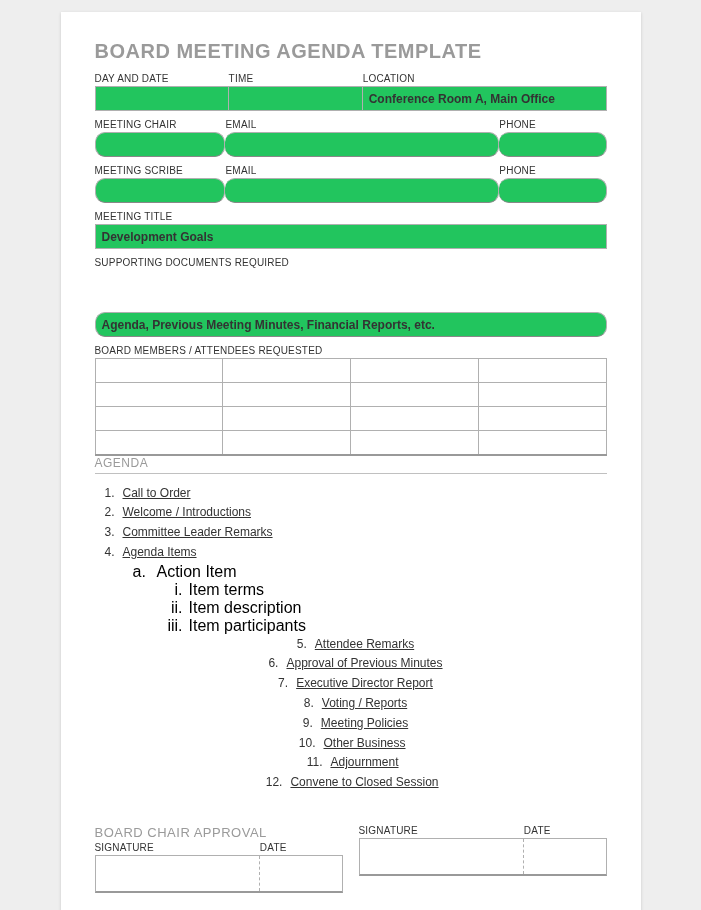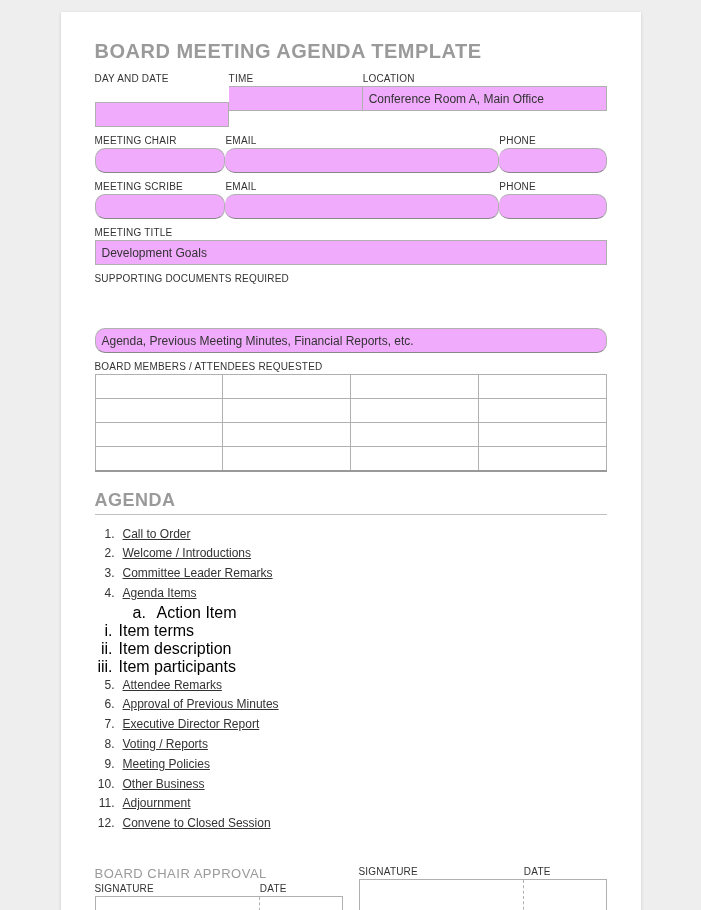--- a/index.html
+++ b/index.html
@@ -16,46 +16,46 @@
   box-shadow: 0 1px 3px rgba(0,0,0,0.15);
 }
 .title {
   font-size: 20px;
   font-weight: bold;
   color: #9a9a9a;
   letter-spacing: 0.5px;
   margin-bottom: 10px;
 }
 .section-title {
-  font-size: 18px;
-  font-weight: bold;
+  font-size: 12px;
+  font-weight: normal;
   color: #9a9a9a;
   letter-spacing: 0.5px;
   border-bottom: 1px solid #c0c0c0;
   padding-bottom: 3px;
-  margin-top: 18px;
   margin-bottom: 10px;
 }
 .row { display: flex; width: 100%; margin-bottom: 8px; }
 .field { display: flex; flex-direction: column; }
 .label {
   font-size: 10px;
   color: #333;
   margin-bottom: 2px;
   letter-spacing: 0.2px;
 }
 .cell {
   border: 1px solid #b0b0b0;
-  background: #f0abfc;
+  background: #22c55e;
   height: 25px;
   font-size: 12px;
   color: #333;
   padding: 4px 6px;
   display: flex;
   align-items: center;
+  font-weight: bold;
 }
 .row .field + .field .cell { border-left: none; }
 .shadow-row .cell { border-bottom-color: #888; border-radius: 10px; }
 
 .grid-table { border-collapse: collapse; width: 100%; }
 .grid-table td {
   border: 1px solid #b0b0b0;
   height: 24px;
   font-size: 12px;
   padding: 3px 6px;
@@ -75,21 +75,21 @@
 }
 .agenda ol > li::before {
   content: counter(top) ".";
   display: inline-block;
   width: 20px;
   text-align: right;
   margin-right: 8px;
 }
 .agenda .sub-a { margin-left: 38px; }
 .agenda .sub-a::before { content: "a."; display:inline-block; width:16px; margin-right:8px; }
-.agenda .sub-i { }
+.agenda .sub-i { margin-left: 70px; }
 .agenda .sub-i span.marker { display:inline-block; width:18px; text-align:right; margin-right:6px; }
 
 .approval-row { display: flex; gap: 16px; margin-top: 32px; }
 .approval-col { flex: 1; }
 .approval-title {
   font-size: 13px;
   color: #9a9a9a;
   letter-spacing: 0.5px;
   margin-bottom: 2px;
 }
@@ -105,21 +105,21 @@
 .approval-box .date { flex: 1; border-left: 1px dashed #b0b0b0; }
 </style>
 </head>
 <body>
 
 <div class="page">
 
   <div class="title">BOARD MEETING AGENDA TEMPLATE</div>
 
   <div class="row">
-    <div class="field" style="flex:1.1;gap:16px;">
+    <div class="field" style="flex:1.1;">
       <div class="label">DAY AND DATE</div>
       <div class="cell"></div>
     </div>
     <div class="field" style="flex:1.1;">
       <div class="label">TIME</div>
       <div class="cell"></div>
     </div>
     <div class="field" style="flex:2;">
       <div class="label">LOCATION</div>
       <div class="cell">Conference Room A, Main Office</div>
@@ -205,21 +205,21 @@
     <ol>
       <li><span>Call to Order</span></li>
       <li><span>Welcome / Introductions</span></li>
       <li><span>Committee Leader Remarks</span></li>
       <li><span>Agenda Items</span></li>
     </ol>
     <div class="sub-a"><span>Action Item</span></div>
     <div class="sub-i"><span class="marker">i.</span><span>Item terms</span></div>
     <div class="sub-i"><span class="marker">ii.</span><span>Item description</span></div>
     <div class="sub-i"><span class="marker">iii.</span><span>Item participants</span></div>
-    <ol start="5" style="counter-reset: top 4;">
+    <ol start="5" style="counter-reset: top 4; text-align: center;">
       <li><span>Attendee Remarks</span></li>
       <li><span>Approval of Previous Minutes</span></li>
       <li><span>Executive Director Report</span></li>
       <li><span>Voting / Reports</span></li>
       <li><span>Meeting Policies</span></li>
       <li><span>Other Business</span></li>
       <li><span>Adjournment</span></li>
       <li><span>Convene to Closed Session</span></li>
     </ol>
   </div>

